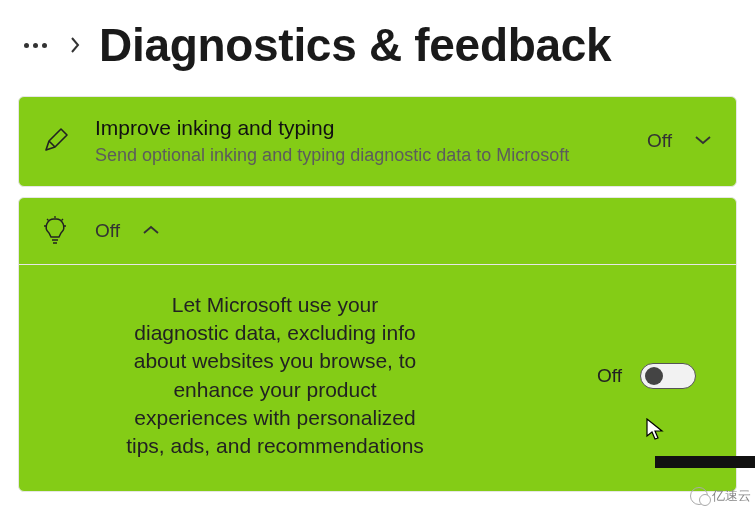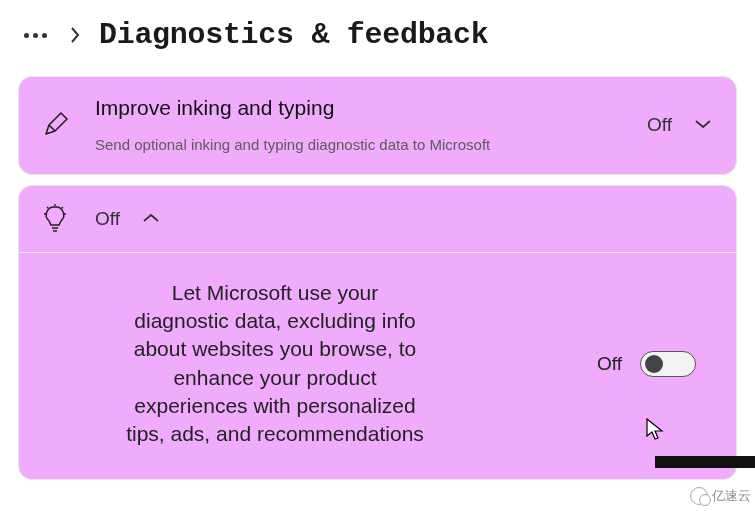--- a/index.html
+++ b/index.html
@@ -24,30 +24,29 @@
     padding: 4px;
   }
   .ellipsis span {
     width: 5px; height: 5px;
     background: #333;
     border-radius: 50%;
     display: inline-block;
   }
   .bc-caret svg { display:block; }
   .page-title {
-    font-size: 30px;
+    font-size: 46px;
     font-weight: 600;
     letter-spacing: -0.3px;
-    font-family: Liberation Mono, monospace;
   }
   .card {
     margin: 0 18px 10px 18px;
     border: 1px solid #e6e6e6;
-    border-radius: 14px;
-    background: #f0abfc;
+    border-radius: 6px;
+    background: #84cc16;
   }
   .row {
     display: flex;
     align-items: center;
     padding: 18px 22px 18px 18px;
     gap: 22px;
   }
   .row-icon {
     width: 36px;
     display: flex;
@@ -59,24 +58,24 @@
   .row-text {
     flex: 1 1 auto;
   }
   .row-title {
     font-size: 21px;
     font-weight: 400;
     color: #111;
     line-height: 1.25;
   }
   .row-sub {
-    font-size: 15px;
+    font-size: 18px;
     color: #5c5c5c;
     line-height: 1.35;
-    margin-top: 14px;
+    margin-top: 2px;
   }
   .row-state {
     font-size: 19px;
     color: #333;
     flex-shrink: 0;
   }
   .row-caret {
     width: 20px;
     flex-shrink: 0;
   }

